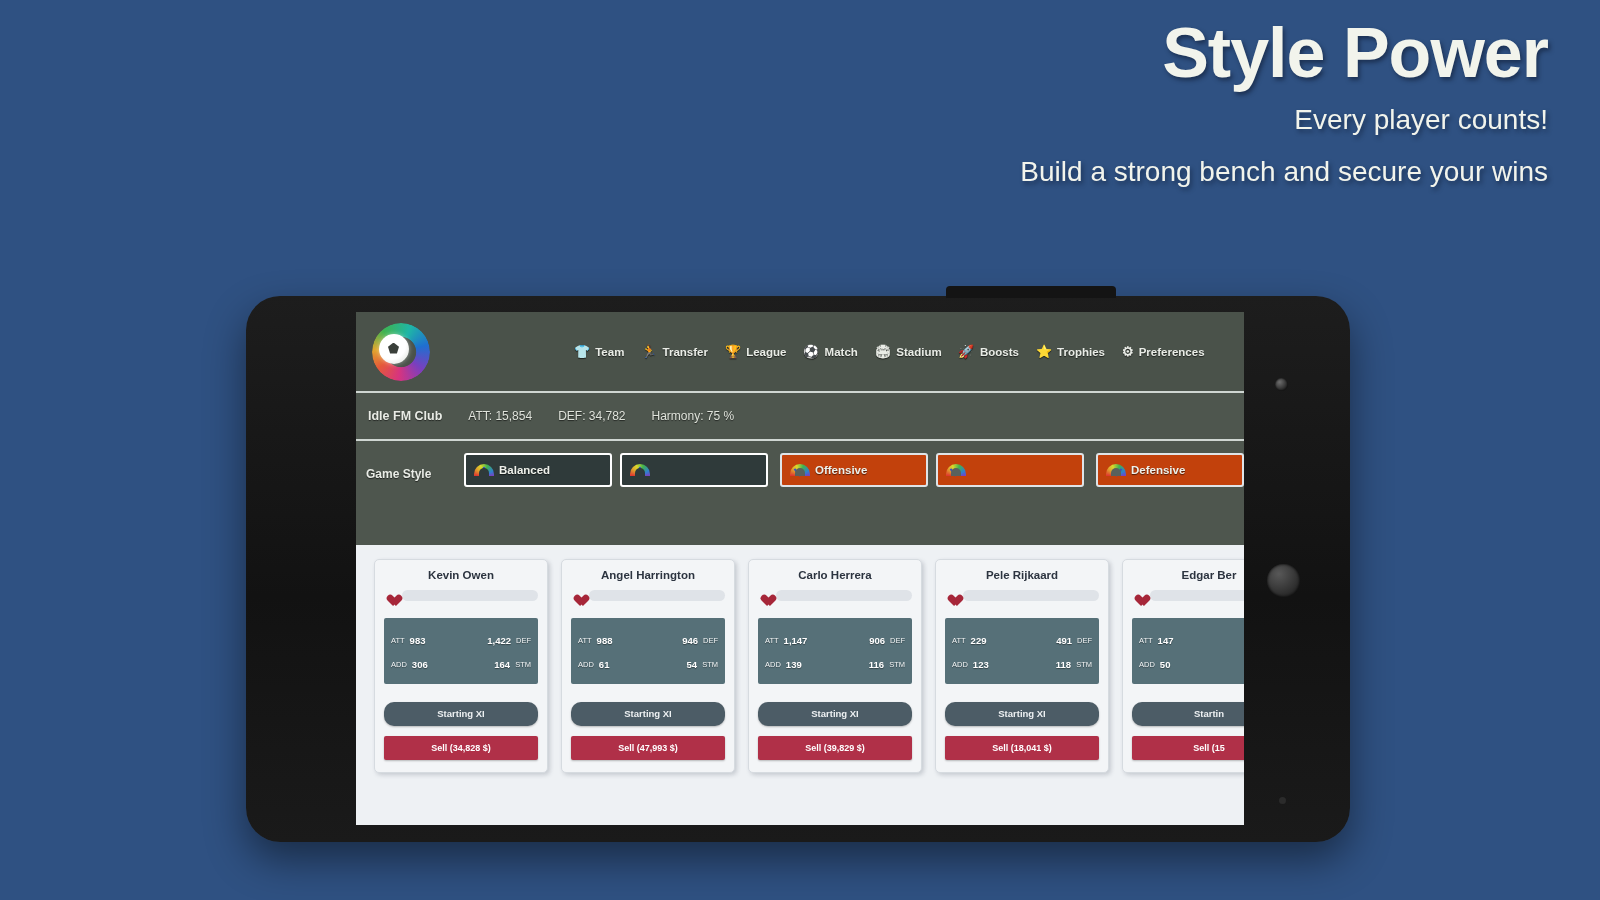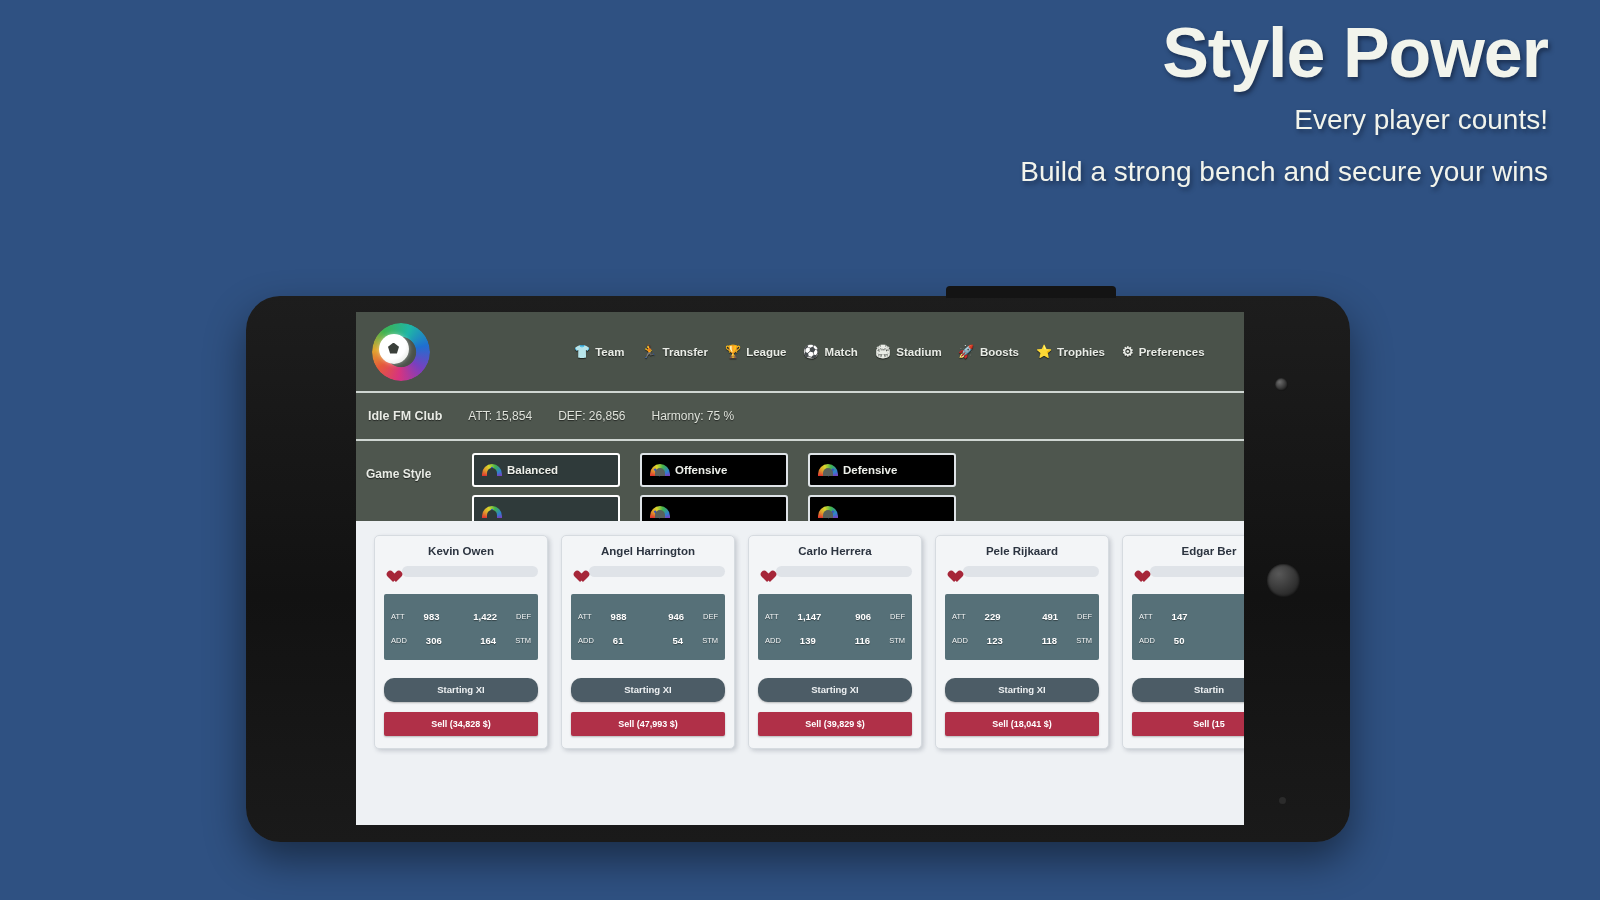--- a/index.html
+++ b/index.html
@@ -169,45 +169,45 @@
     color: #e9ece6;
     font-size: 12px;
     font-weight: bold;
     text-shadow: 0 1px 1px rgba(0,0,0,0.55);
   }
   .club-name { font-size: 12.5px; }
   .stat-label { font-weight: normal; color: #dfe3db; }
 
   
   .stylebar {
-    height: 80px;
+    height: 104px;
     background: #4e564e;
     display: flex;
     align-items: flex-start;
     padding: 12px 0 16px 10px;
-    gap: 20px;
+    gap: 12px;
     position: relative;
     overflow: hidden;
   }
   .style-label {
     color: #e9ece6;
     font-size: 12px;
     font-weight: bold;
     text-shadow: 0 1px 1px rgba(0,0,0,0.6);
     margin-top: 14px;
     width: 86px;
     flex: none;
   }
-  .style-col { display: flex; flex-direction: column; gap: 8px; }
+  .style-col { display: flex; flex-direction: row; gap: 8px; }
   .style-btn {
     width: 148px;
     height: 34px;
     border: 2px solid #dfe4e8;
     border-radius: 3px;
-    background: #000000;
+    background: #c2410c;
     display: flex;
     align-items: center;
     gap: 5px;
     padding-left: 8px;
     color: #eef0ea;
     font-size: 11.5px;
     font-weight: bold;
     text-shadow: 0 1px 1px rgba(0,0,0,0.6);
   }
   .style-btn.active { background: #2f3a3a; border-color: #ffffff; }
@@ -303,21 +303,21 @@
     display: flex;
     align-items: center;
     justify-content: space-between;
     color: #ffffff;
     font-size: 9.5px;
     font-weight: bold;
     margin: 7px 0 13px 0;
     text-shadow: 0 1px 1px rgba(0,0,0,0.4);
   }
   .statrow:last-child { margin-bottom: 4px; }
-  .st-left, .st-right { display: flex; align-items: center; gap: 19px; }
+  .st-left, .st-right { display: flex; align-items: center; gap: 5px; }
   .st-key { font-size: 7.5px; font-weight: normal; opacity: 0.92; }
 
   .btn-start {
     display: block;
     width: 100%;
     height: 24px;
     line-height: 24px;
     text-align: center;
     background: #4c5c66;
     color: #edf0f2;
@@ -399,21 +399,21 @@
         <div class="navitem">
           <span class="navicon">⚙</span>
           <span>Preferences</span>
         </div>
       </div>
     </div>
 
     <div class="infobar">
       <span class="club-name">Idle FM Club</span>
       <span class="stat-label">ATT: 15,854</span>
-      <span class="stat-label">DEF: 26,856</span>
+      <span class="stat-label">DEF: 34,782</span>
       <span class="stat-label">Harmony: 75 %</span>
     </div>
 
     <div class="stylebar">
       <div class="style-label">Game Style</div>
 
       <div class="style-col">
         <div class="style-btn active">
           <span class="gauge">
               <span class="needle n-bal"></span>

